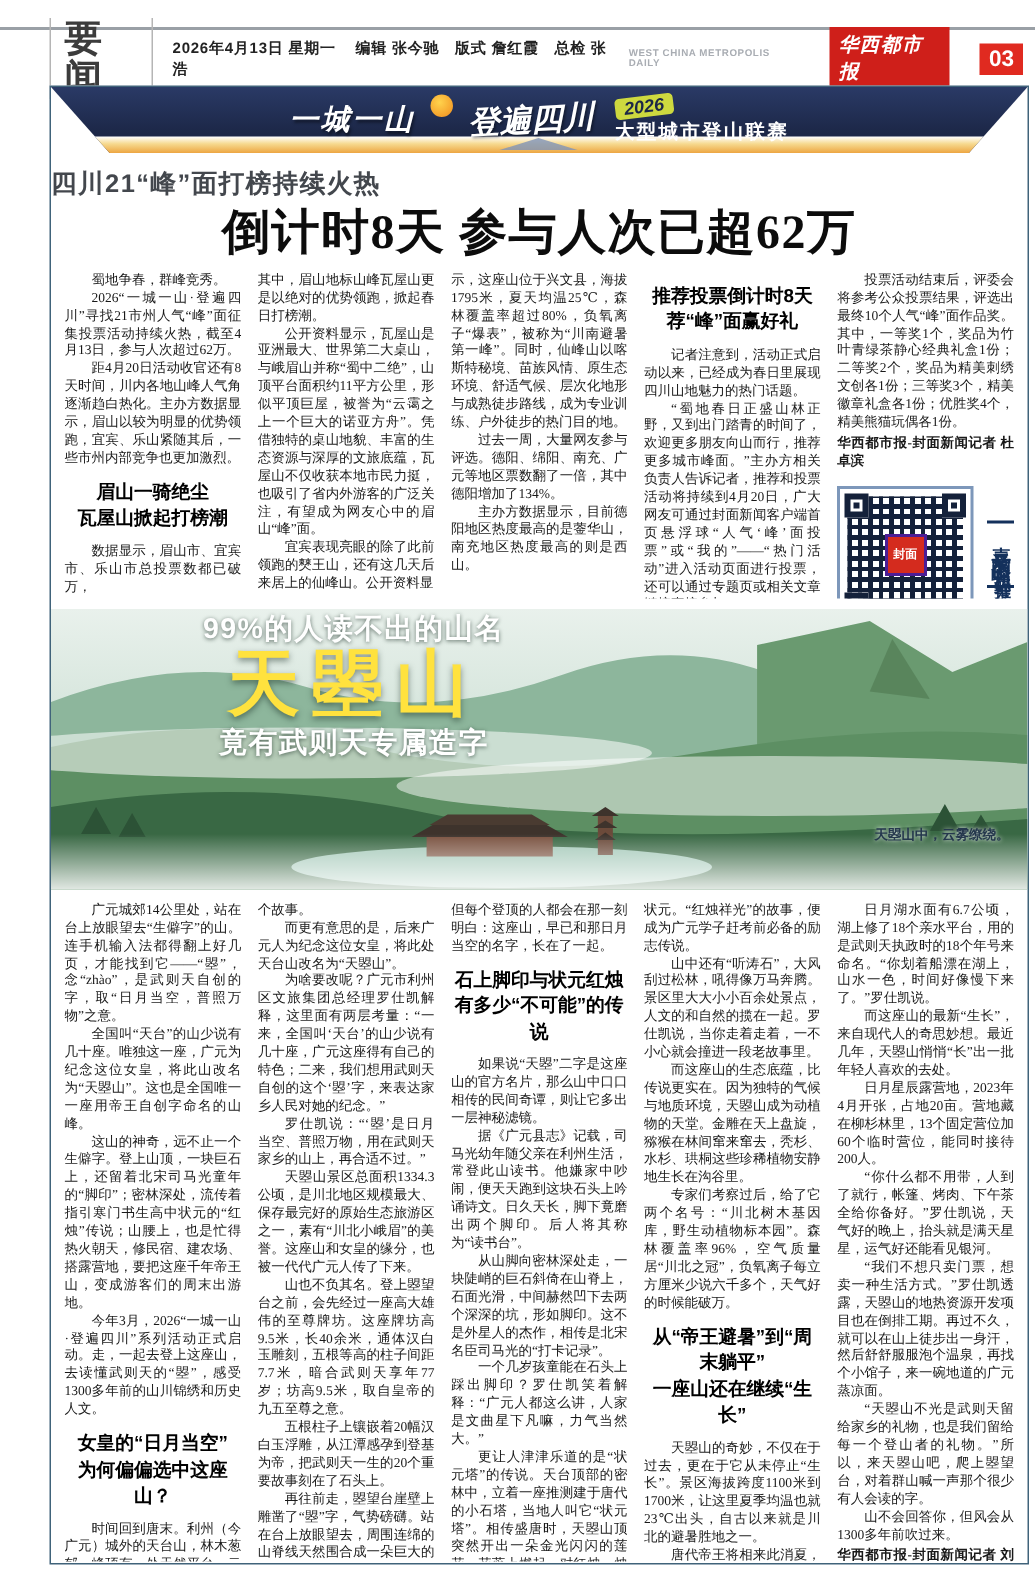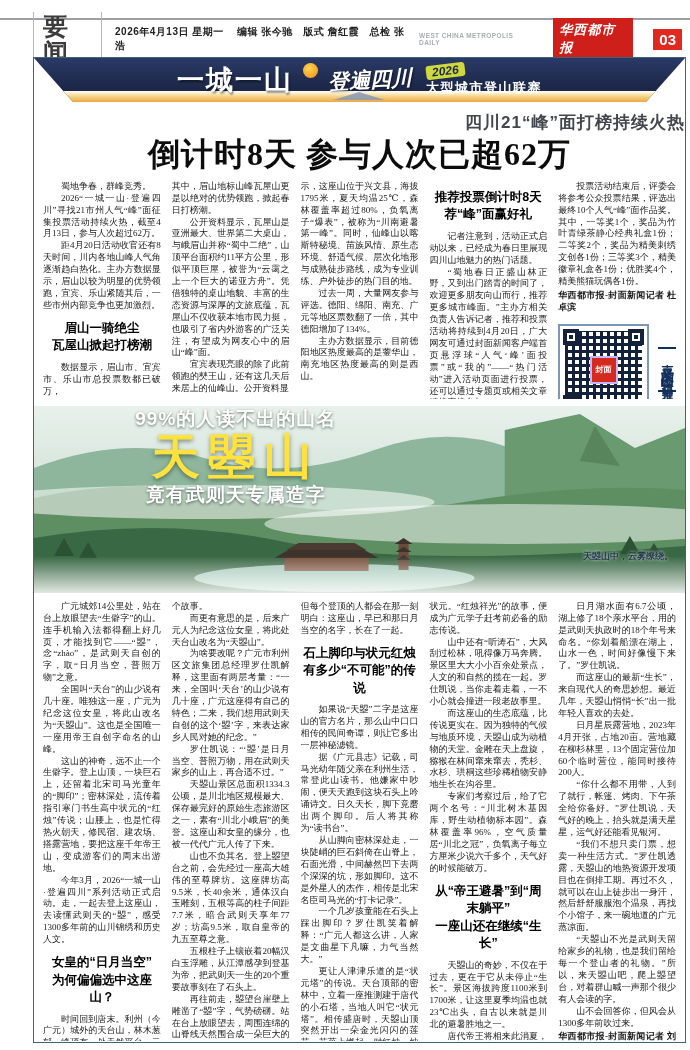--- a/index.html
+++ b/index.html
@@ -22,33 +22,33 @@
   
   .frame{position:absolute;left:33px;top:57px;width:651px;height:984px;border:1px solid #40637a;background:#fff;}
 
   
   .banner{position:relative;height:44px;background:linear-gradient(180deg,#2a3a66 0%,#1c2747 70%);
           clip-path:polygon(0 0,100% 0,94% 100%,6% 100%);display:flex;align-items:center;justify-content:center;gap:10px;color:#fff;}
   .banner-band{position:absolute;bottom:0;left:0;right:0;height:11px;
                background:linear-gradient(180deg,#ffffff 0%,#f6d98e 45%,#eda642 100%);}
   .banner-mtn{position:absolute;bottom:2px;left:46%;width:0;height:0;border-left:26px solid transparent;
               border-right:26px solid transparent;border-bottom:8px solid #7f93b8;opacity:.8;}
-  .b-title1{position:relative;font-size:27px;font-weight:900;letter-spacing:2px;
+  .b-title1{position:relative;font-size:19px;font-weight:900;font-style:italic;letter-spacing:2px;
             text-shadow:1px 2px 2px rgba(0,0,0,.45);z-index:2;}
   .sun{position:relative;z-index:2;width:15px;height:15px;border-radius:50%;
        background:radial-gradient(circle at 40% 35%,#ffd34d,#f08c1e);align-self:flex-start;margin-top:5px;}
   .b-title2{position:relative;font-size:21px;font-weight:800;font-style:italic;transform:rotate(-3deg);z-index:2;
             text-shadow:1px 1px 2px rgba(0,0,0,.45);}
   .b-right{position:relative;z-index:2;display:flex;flex-direction:column;align-items:flex-start;gap:1px;margin-left:4px;}
   .year-badge{background:#cdd93f;color:#1c2747;font-weight:900;font-style:italic;font-size:12px;
               padding:0 6px;border-radius:3px;transform:rotate(-7deg);font-family:"Liberation Sans",sans-serif;}
   .b-sub{font-size:13px;font-weight:700;letter-spacing:1.5px;font-family:"Liberation Sans",sans-serif;}
 
   
-  .kicker{margin-top:9px;text-align:right;font-family:"Liberation Sans",sans-serif;
+  .kicker{margin-top:9px;text-align:left;font-family:"Liberation Sans",sans-serif;
           font-size:17px;font-weight:700;color:#43474d;letter-spacing:1px;}
   .headline{margin:2px 0 0;text-align:center;font-size:32px;font-weight:900;color:#0c0c0c;letter-spacing:1px;line-height:1.15;}
 
   
   .cols{display:flex;gap:11px;padding:8px 9px 0;box-sizing:border-box;}
   .col{flex:1 1 0;overflow:hidden;}
   .lead-cols .col{height:218px;}
   .feat-cols .col{height:440px;}
   .para{margin:0;font-size:9px;line-height:11.9px;text-align:justify;text-indent:2em;color:#191919;}
   .para.cont{text-indent:0;}
@@ -59,21 +59,21 @@
   
   .qr-block{margin-top:10px;display:flex;justify-content:center;align-items:center;gap:9px;}
   .qr-box{position:relative;width:88px;height:88px;border:2px solid #7d97ba;background:#fff;}
   .qr-pattern{position:absolute;inset:5px;
       background-image:repeating-linear-gradient(0deg,#14213a 0 3px,transparent 3px 7px),
                        repeating-linear-gradient(90deg,#14213a 0 3px,transparent 3px 7px);}
   .qr-finder{position:absolute;width:16px;height:16px;border:4px solid #14213a;background:#fff;box-sizing:border-box;}
   .qr-finder::after{content:"";position:absolute;inset:2px;background:#14213a;}
   .qr-f1{top:3px;left:3px;} .qr-f2{top:3px;right:3px;} .qr-f3{bottom:3px;left:3px;}
   .qr-logo{position:absolute;top:50%;left:50%;transform:translate(-50%,-50%);width:24px;height:24px;
-           background:#d42b1e;border:2px solid #c4b5fd;color:#fff;font-size:8px;font-weight:700;
+           background:#d42b1e;border:2px solid #4c1d95;color:#fff;font-size:8px;font-weight:700;
            display:flex;align-items:center;justify-content:center;font-family:Liberation Sans, sans-serif;}
   .qr-label{writing-mode:vertical-rl;display:flex;gap:4px;align-items:center;color:#14315c;
             font-family:"Liberation Sans",sans-serif;border-top:2px solid #14315c;border-bottom:2px solid #14315c;padding:5px 0;}
   .qr-label .l1{font-size:13px;font-weight:900;letter-spacing:3px;}
   .qr-label .l2{font-size:11px;font-weight:700;letter-spacing:3px;}
 
   
   .feature{position:relative;height:187px;margin-top:7px;overflow:hidden;}
   .feature svg{display:block;width:100%;height:100%;}
   .feature-title{position:absolute;top:0;left:0;width:62%;text-align:center;z-index:3;}

